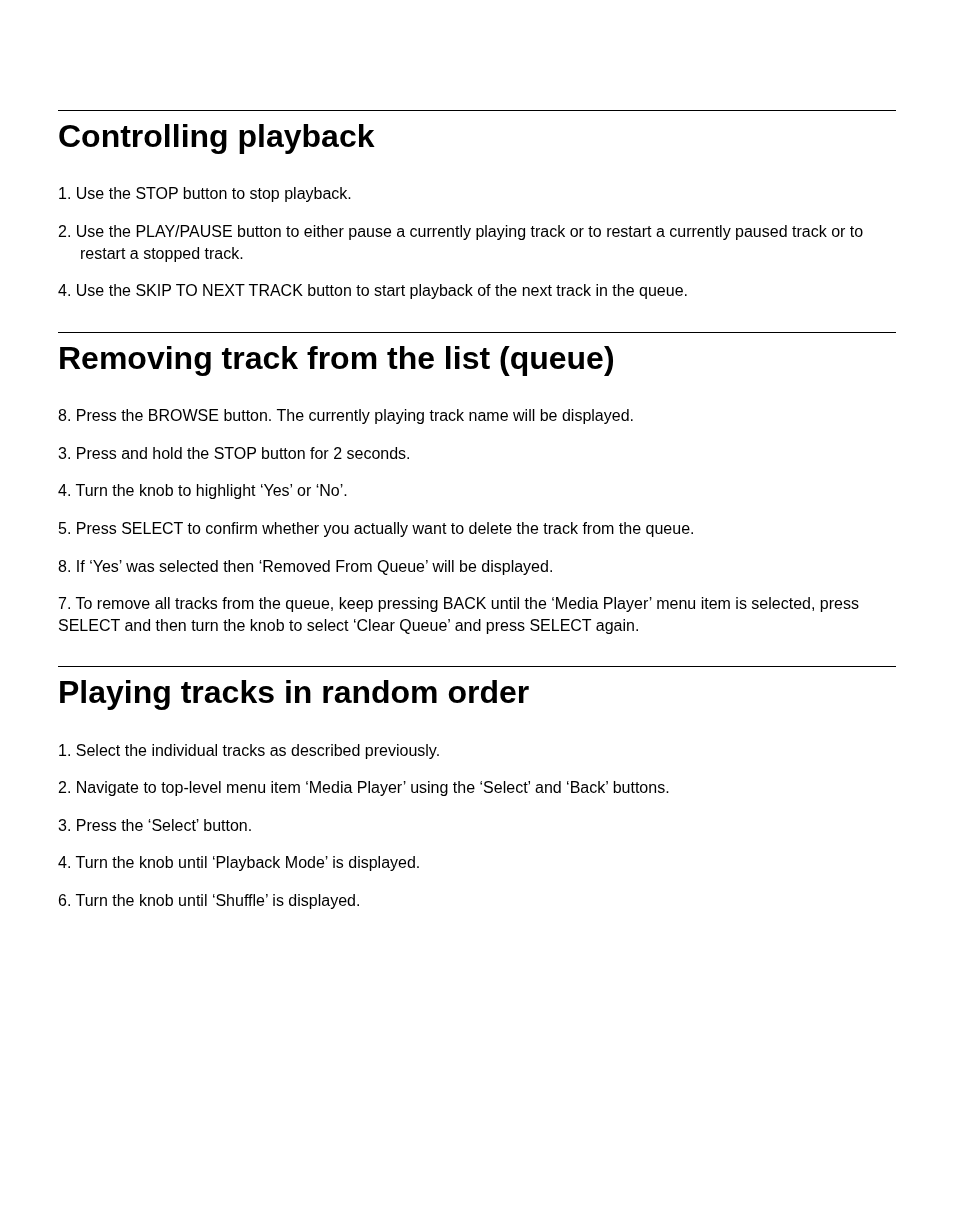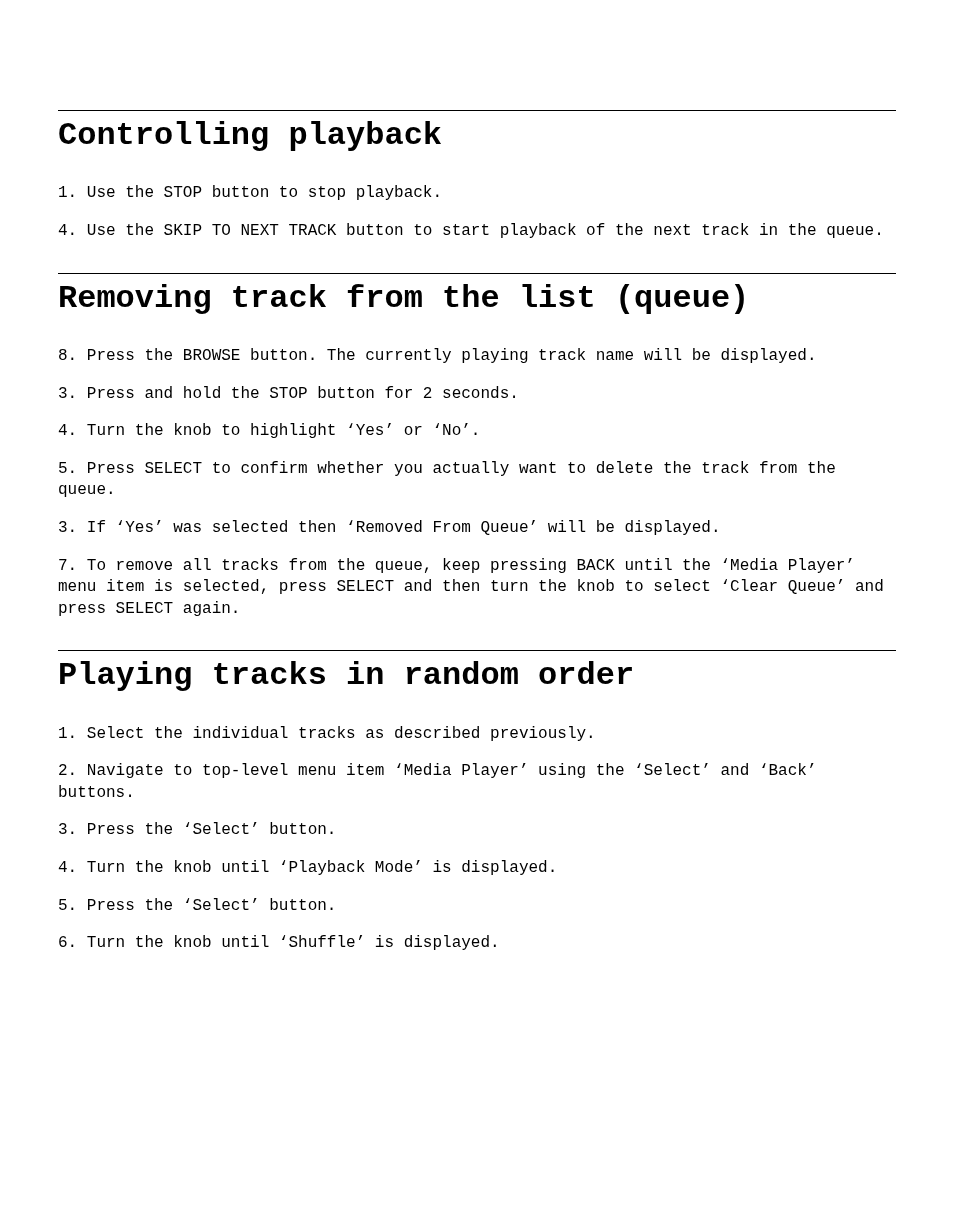--- a/index.html
+++ b/index.html
@@ -1,15 +1,15 @@
 <!DOCTYPE html>
 <html><head>
 <meta charset="utf-8">
 <style>
-  * { box-sizing: border-box; font-family: Liberation Mono, monospace; }
+  * { box-sizing: border-box; }
   html, body {
     margin: 0;
     padding: 0;
     background: #ffffff;
     font-family: Arial, Helvetica, sans-serif;
     color: #000000;
   }
   .page {
     width: 954px;
     min-height: 1208px;
@@ -49,38 +49,38 @@
 </style>
 </head>
 <body>
 
 <div class="page">
 
   <div class="section">
     <hr class="section-rule">
     <h2 class="section-heading">Controlling playback</h2>
     <p class="step">1. Use the STOP button to stop playback.</p>
+    <p class="step multiline">2. Use the PLAY/PAUSE button to either pause a currently playing track or to restart a currently paused track or to restart a stopped track.</p>
     <p class="step last-in-section">4. Use the SKIP TO NEXT TRACK button to start playback of the next track in the queue.</p>
   </div>
 
   <div class="section">
     <hr class="section-rule">
     <h2 class="section-heading">Removing track from the list (queue)</h2>
     <p class="step">8. Press the BROWSE button. The currently playing track name will be displayed.</p>
     <p class="step">3. Press and hold the STOP button for 2 seconds.</p>
     <p class="step">4. Turn the knob to highlight ‘Yes’ or ‘No’.</p>
     <p class="step">5. Press SELECT to confirm whether you actually want to delete the track from the queue.</p>
-    <p class="step">3. If ‘Yes’ was selected then ‘Removed From Queue’ will be displayed.</p>
+    <p class="step">8. If ‘Yes’ was selected then ‘Removed From Queue’ will be displayed.</p>
     <p class="plain-para">7. To remove all tracks from the queue, keep pressing BACK until the ‘Media Player’ menu item is selected, press SELECT and then turn the knob to select ‘Clear Queue’ and press SELECT again.</p>
   </div>
 
   <div class="section">
     <hr class="section-rule">
     <h2 class="section-heading">Playing tracks in random order</h2>
     <p class="step">1. Select the individual tracks as described previously.</p>
     <p class="step">2. Navigate to top-level menu item ‘Media Player’ using the ‘Select’ and ‘Back’ buttons.</p>
     <p class="step">3. Press the ‘Select’ button.</p>
     <p class="step">4. Turn the knob until ‘Playback Mode’ is displayed.</p>
-    <p class="step">5. Press the ‘Select’ button.</p>
     <p class="step">6. Turn the knob until ‘Shuffle’ is displayed.</p>
   </div>
 
 </div>
 
 </body></html>

